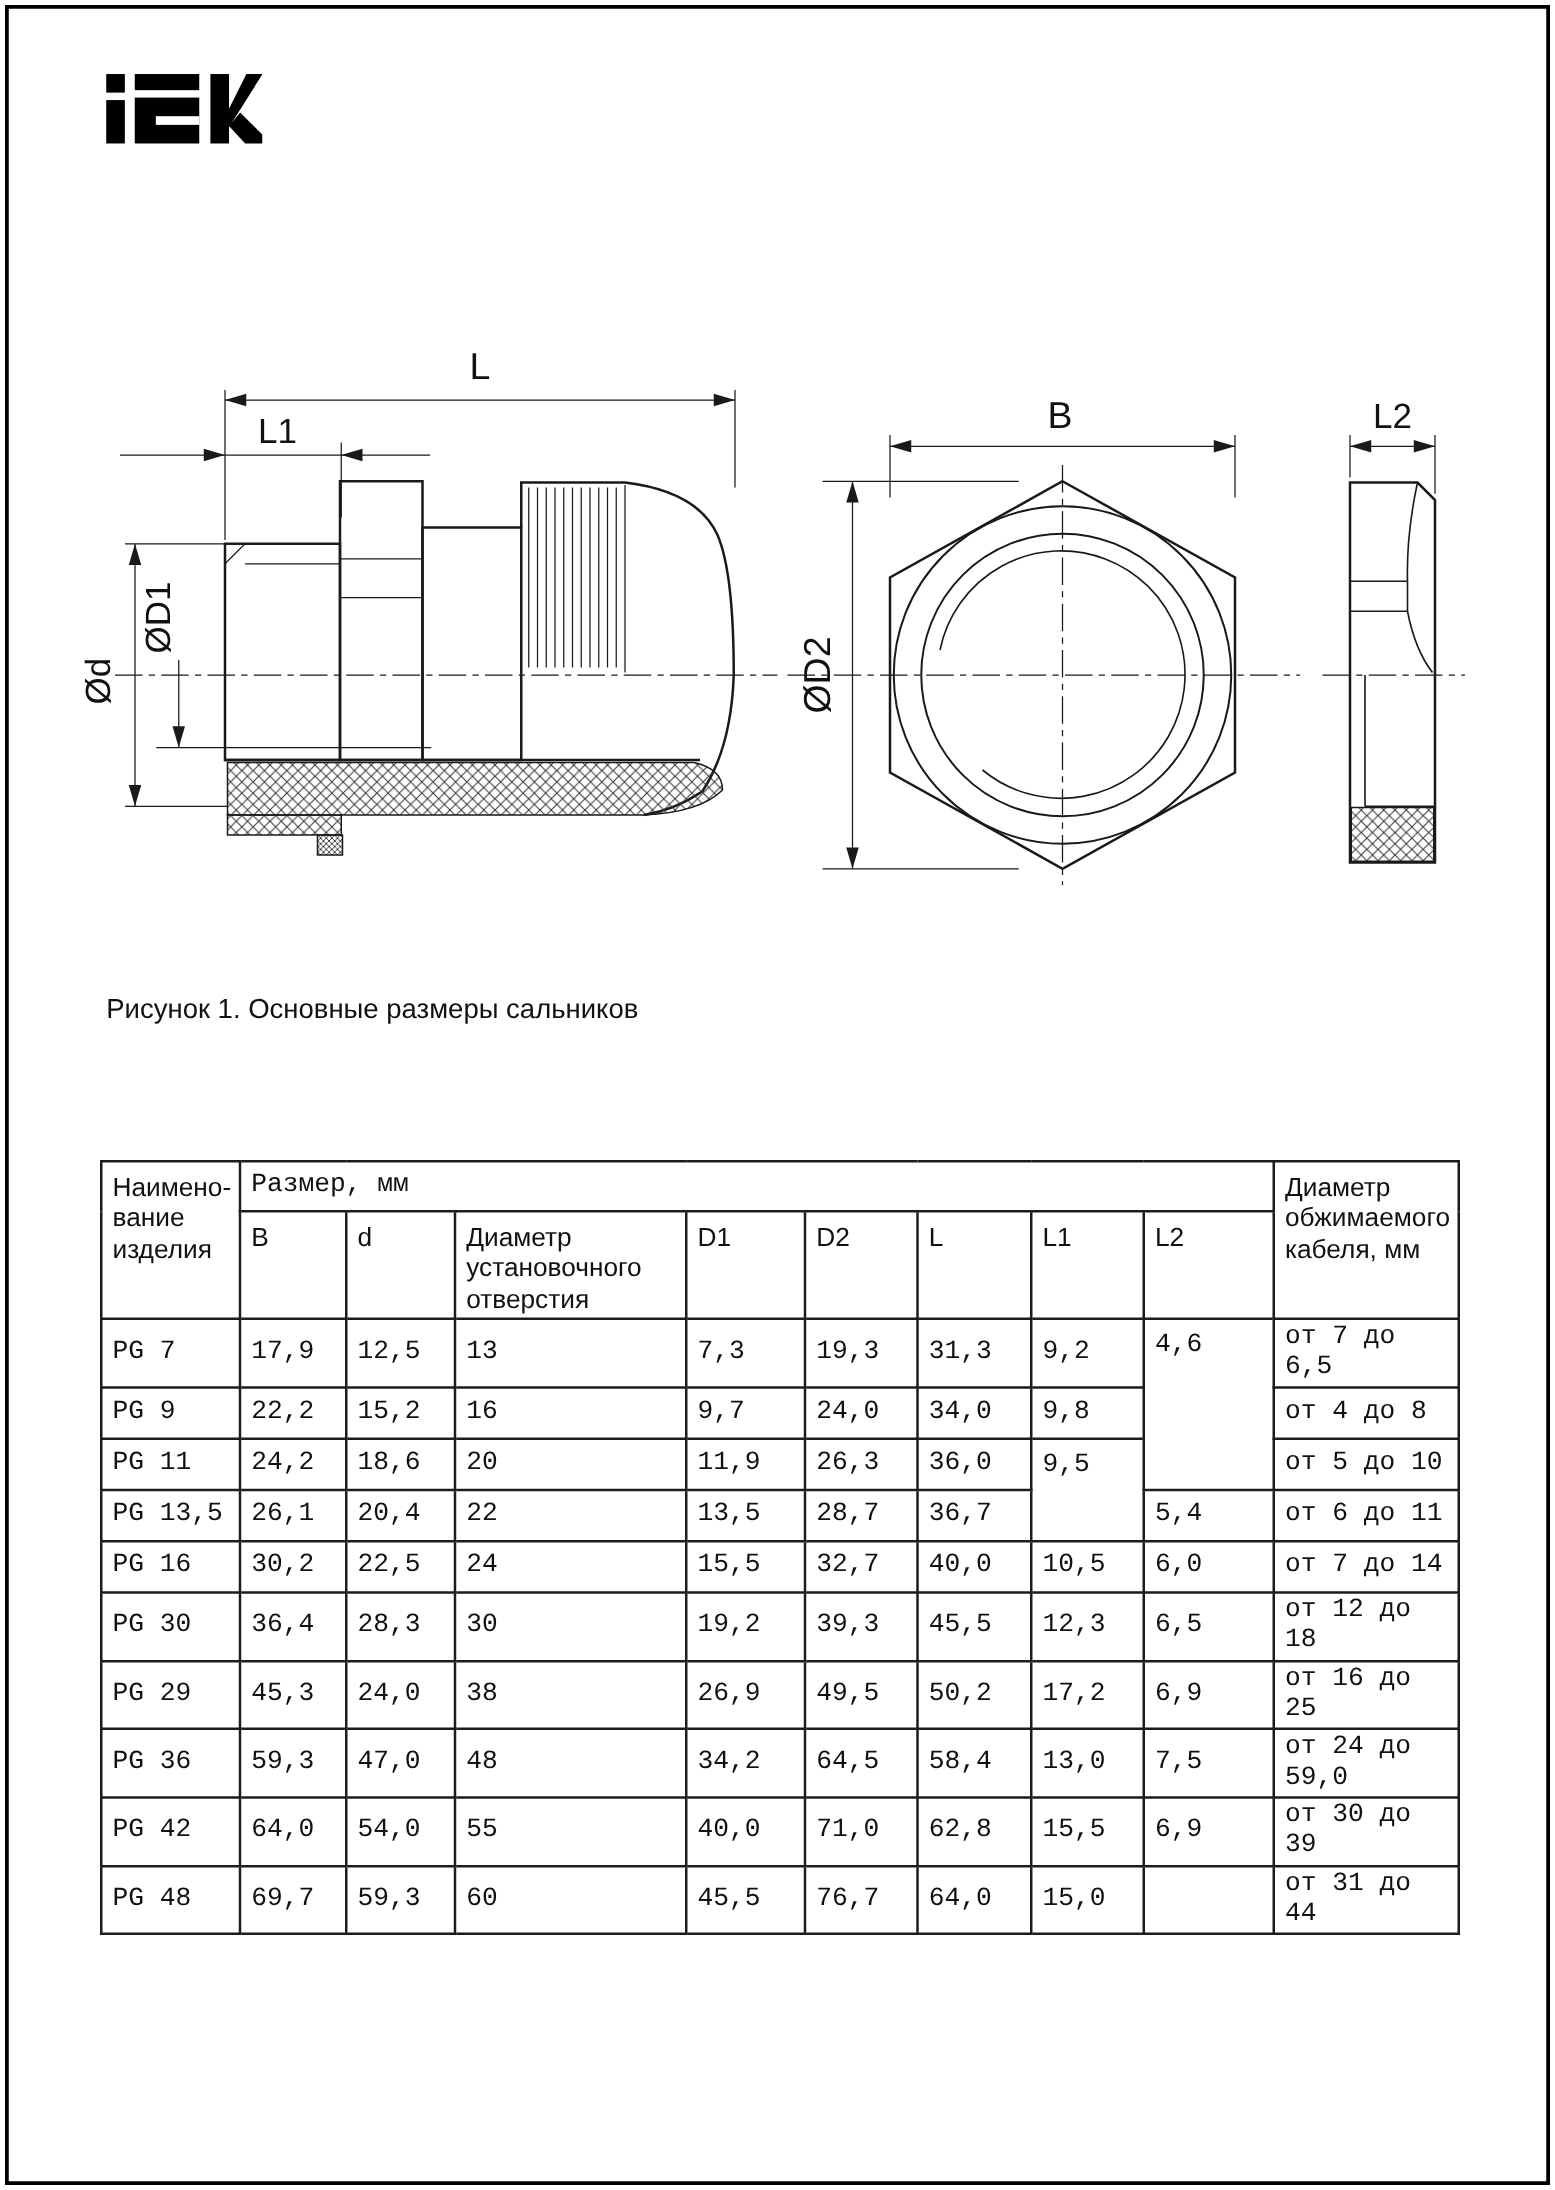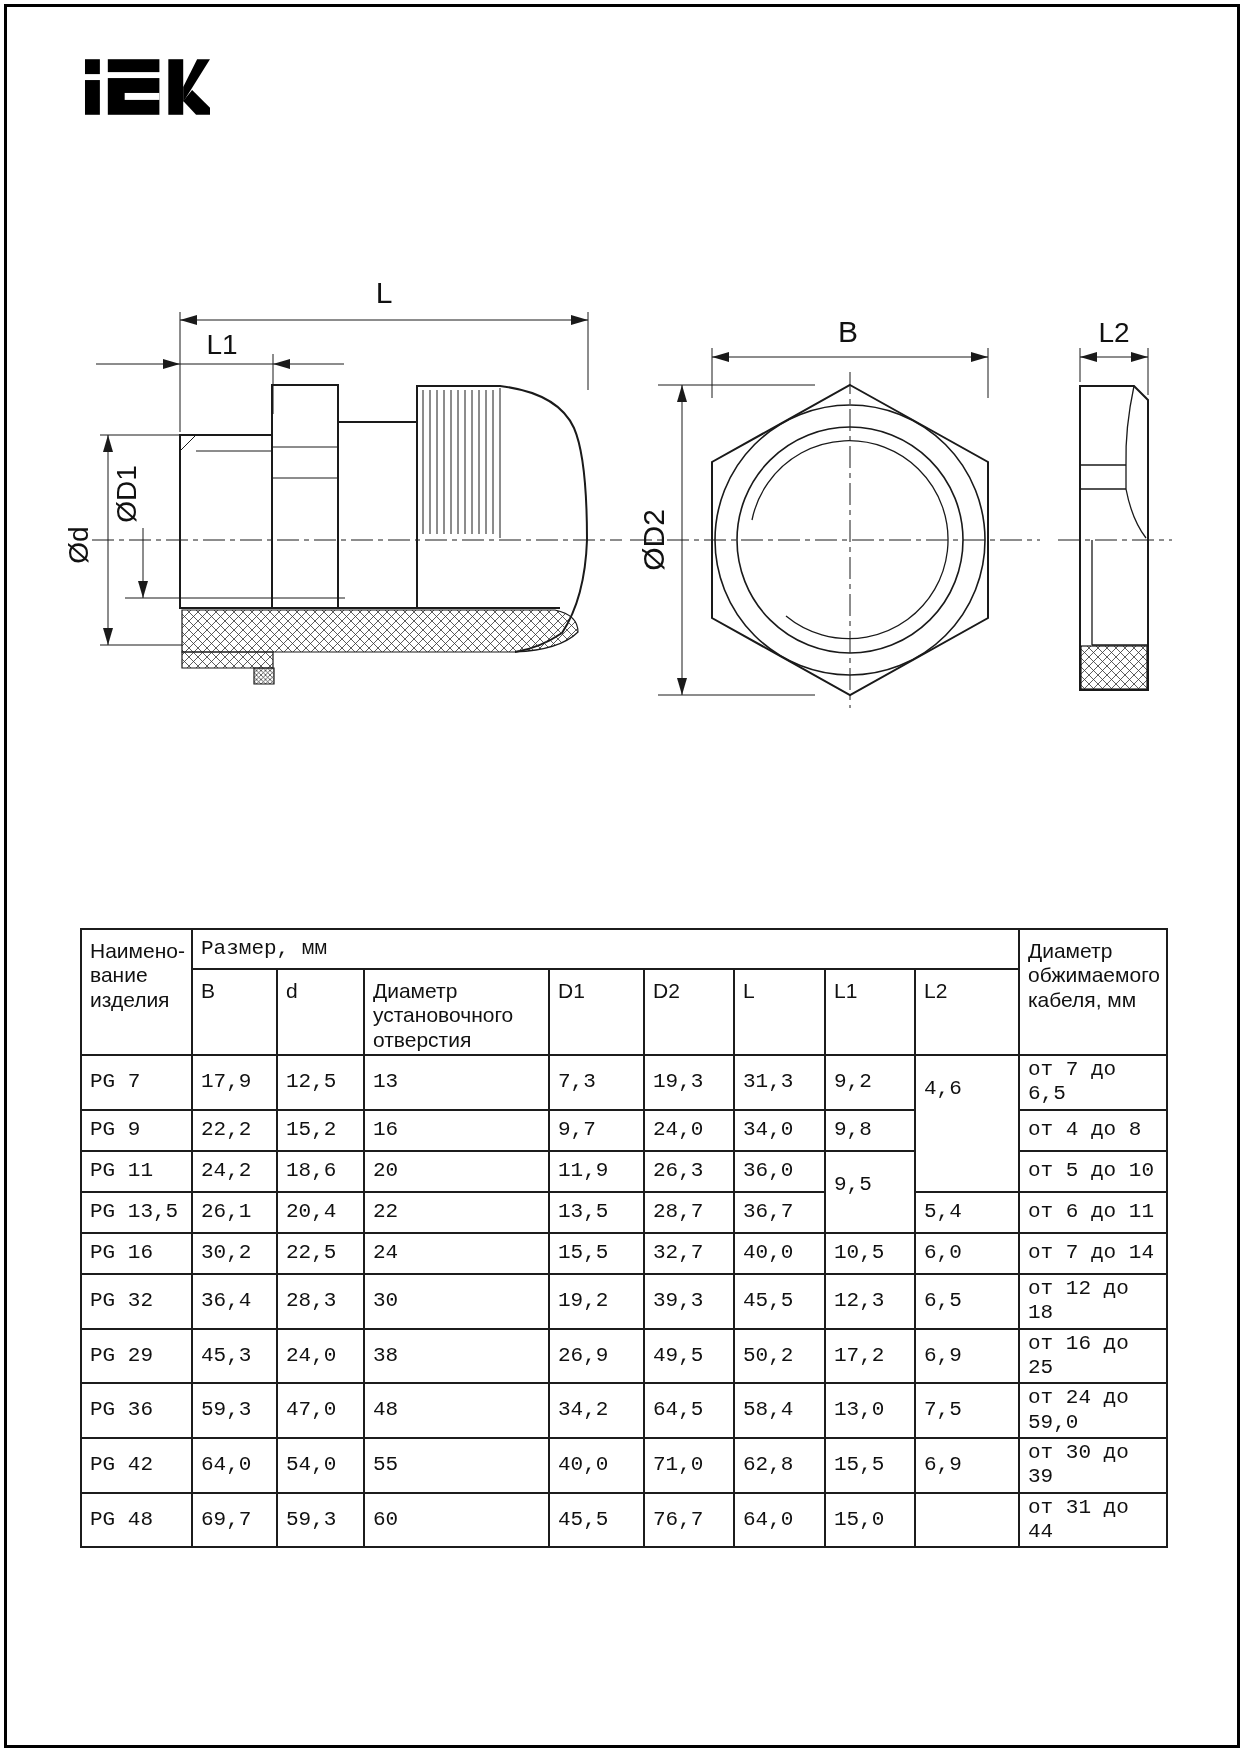--- a/index.html
+++ b/index.html
@@ -13,21 +13,21 @@
   table{border-collapse:collapse;table-layout:fixed;font-family:"Liberation Sans",sans-serif;
         font-size:21px;line-height:1.16;color:#111;}
   th,td{border:2px solid #1c1c1c;padding:2px 6px 2px 8px;font-weight:normal;
         text-align:left;overflow:hidden;}
   thead th{vertical-align:top;padding-top:9px;}
   thead tr.r1{height:40px;}
   thead tr.r2{height:82px;}
   th.group{vertical-align:middle;padding-top:2px;font-family:Liberation Mono, monospace;}
   tbody tr{height:41px;font-family:Liberation Mono, monospace;}
   tbody td{vertical-align:middle;}
-  td.merge-top{vertical-align:top;padding-top:21px;margin-top:36px;}
+  td.merge-top{vertical-align:top;padding-top:9px;margin-top:36px;}
   .pre{white-space:pre-line;}
   svg text{font-family:"Liberation Sans",sans-serif;fill:#111;}
 </style>
 </head>
 <body>
 
 <div class="page">
   <div class="frame"></div>
 
   <svg class="logo" viewBox="0 0 127 60" role="img" aria-label="IEK">
@@ -174,20 +174,21 @@
 
     <text x="384" y="303" font-size="30" text-anchor="middle">L</text>
     <text x="222" y="354" font-size="28" text-anchor="middle">L1</text>
     <text transform="translate(88,545) rotate(-90)" font-size="28" text-anchor="middle">Ød</text>
     <text transform="translate(136,494) rotate(-90)" font-size="28" text-anchor="middle">ØD1</text>
     <text x="848" y="342" font-size="30" text-anchor="middle">B</text>
     <text transform="translate(664,540) rotate(-90)" font-size="30" text-anchor="middle">ØD2</text>
     <text x="1114" y="342" font-size="28" text-anchor="middle">L2</text>
   </svg>
 
+  <div class="caption">Рисунок 1. Основные размеры сальников</div>
 
   <div class="tblwrap">
     <table>
       <colgroup>
         <col style="width:105px">
           <col style="width:85px">
           <col style="width:87px">
         <col style="width:185px">
           <col style="width:95px">
           <col style="width:90px">
@@ -271,21 +272,21 @@
             <td>22,5</td>
             <td>24</td>
             <td>15,5</td>
             <td>32,7</td>
             <td>40,0</td>
             <td>10,5</td>
             <td>6,0</td>
             <td>от 7 до 14</td>
           </tr>
           <tr>
-            <td>PG 32</td>
+            <td>PG 30</td>
             <td>36,4</td>
             <td>28,3</td>
             <td>30</td>
             <td>19,2</td>
             <td>39,3</td>
             <td>45,5</td>
             <td>12,3</td>
             <td>6,5</td>
             <td>от 12 до 18</td>
           </tr>

